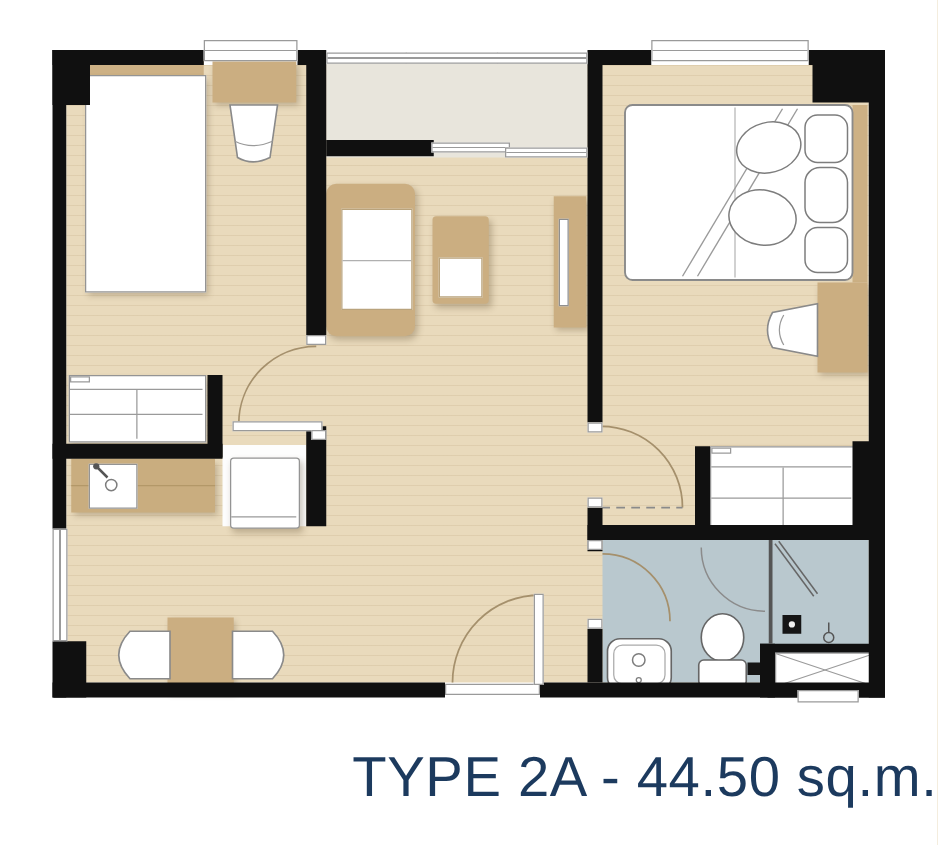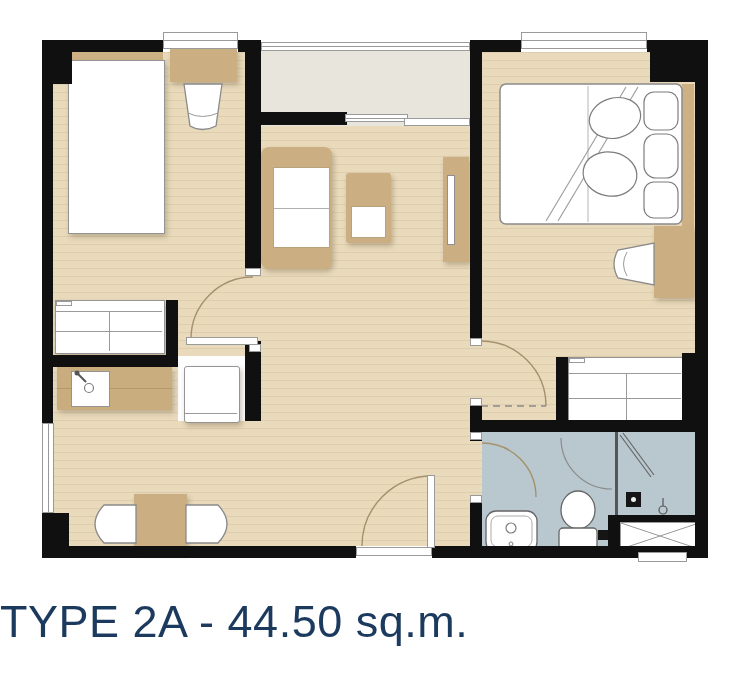--- a/index.html
+++ b/index.html
@@ -19,21 +19,21 @@
   .tan{background:var(--tan);box-shadow:2px 3px 5px rgba(90,70,40,.30);}
   .whitebox{background:#fff;border:1px solid #949494;box-shadow:2px 3px 5px rgba(90,70,40,.30);}
   .hairline{position:absolute;background:#9a9a9a;}
   svg.overlay{position:absolute;left:0;top:0;z-index:3;}
   .wall{background:var(--wall);z-index:4;}
   .wall-thin{background:#555;z-index:4;}
   .win{background:#fff;border:1px solid #9a9a9a;z-index:5;box-sizing:border-box;}
   .win-h{background-image:linear-gradient(180deg,transparent calc(50% - .5px),#9a9a9a calc(50% - .5px),#9a9a9a calc(50% + .5px),transparent calc(50% + .5px));}
   .win-v{background-image:linear-gradient(90deg,transparent calc(50% - .5px),#9a9a9a calc(50% - .5px),#9a9a9a calc(50% + .5px),transparent calc(50% + .5px));}
   .jamb{background:#fff;border:1px solid #9a9a9a;z-index:5;box-sizing:border-box;}
-  .caption{position:absolute;left:0;right:0;top:596px;text-align:left;
+  .caption{position:absolute;left:0;right:0;top:596px;text-align:right;padding-left:56px;
     font-size:45px;letter-spacing:.5px;color:var(--title);z-index:6;}
 </style>
 </head>
 <body>
 
 <div id="plan">
 
   <div class="abs floor floor-wood" style="left:53px;top:52px;width:642px;height:494px;"></div>
   <div class="abs floor" style="left:261px;top:44px;width:209px;height:82px;background:var(--balcony);z-index:1;"></div>
   <div class="abs floor" style="left:178px;top:356px;width:67px;height:65px;background:#fdfdfd;z-index:1;"></div>

